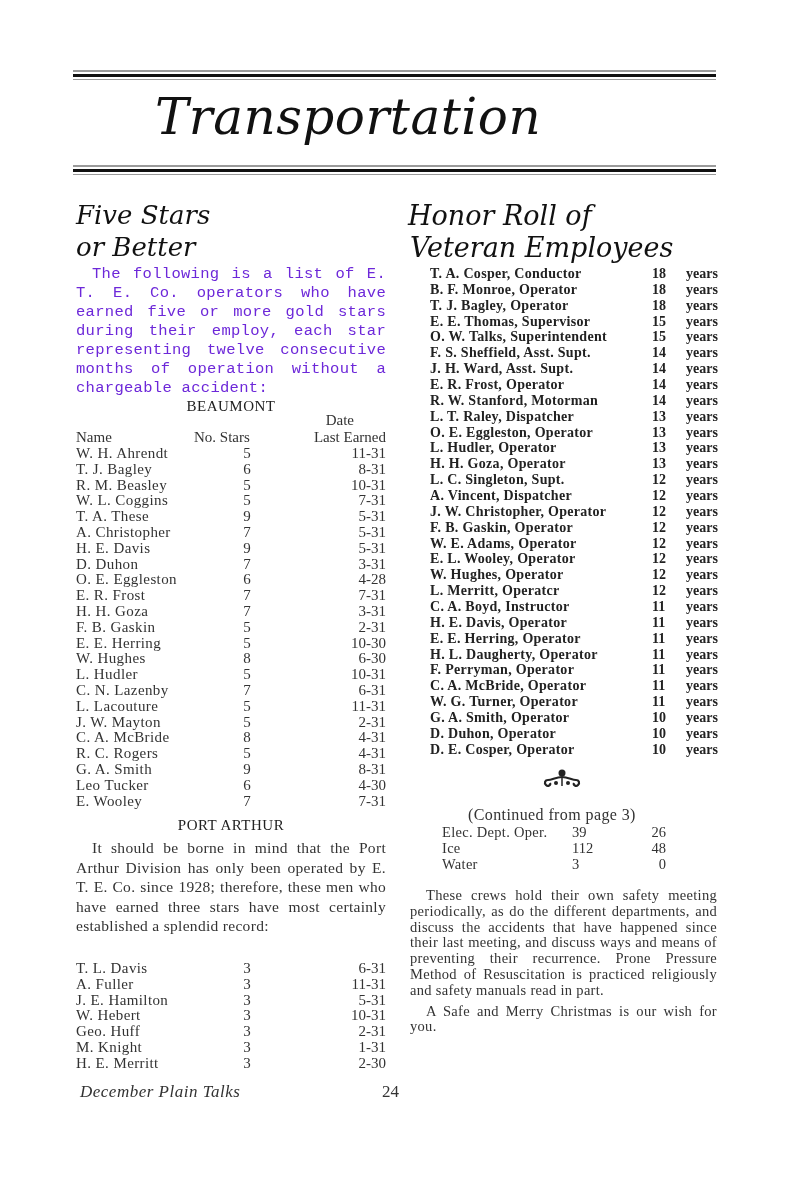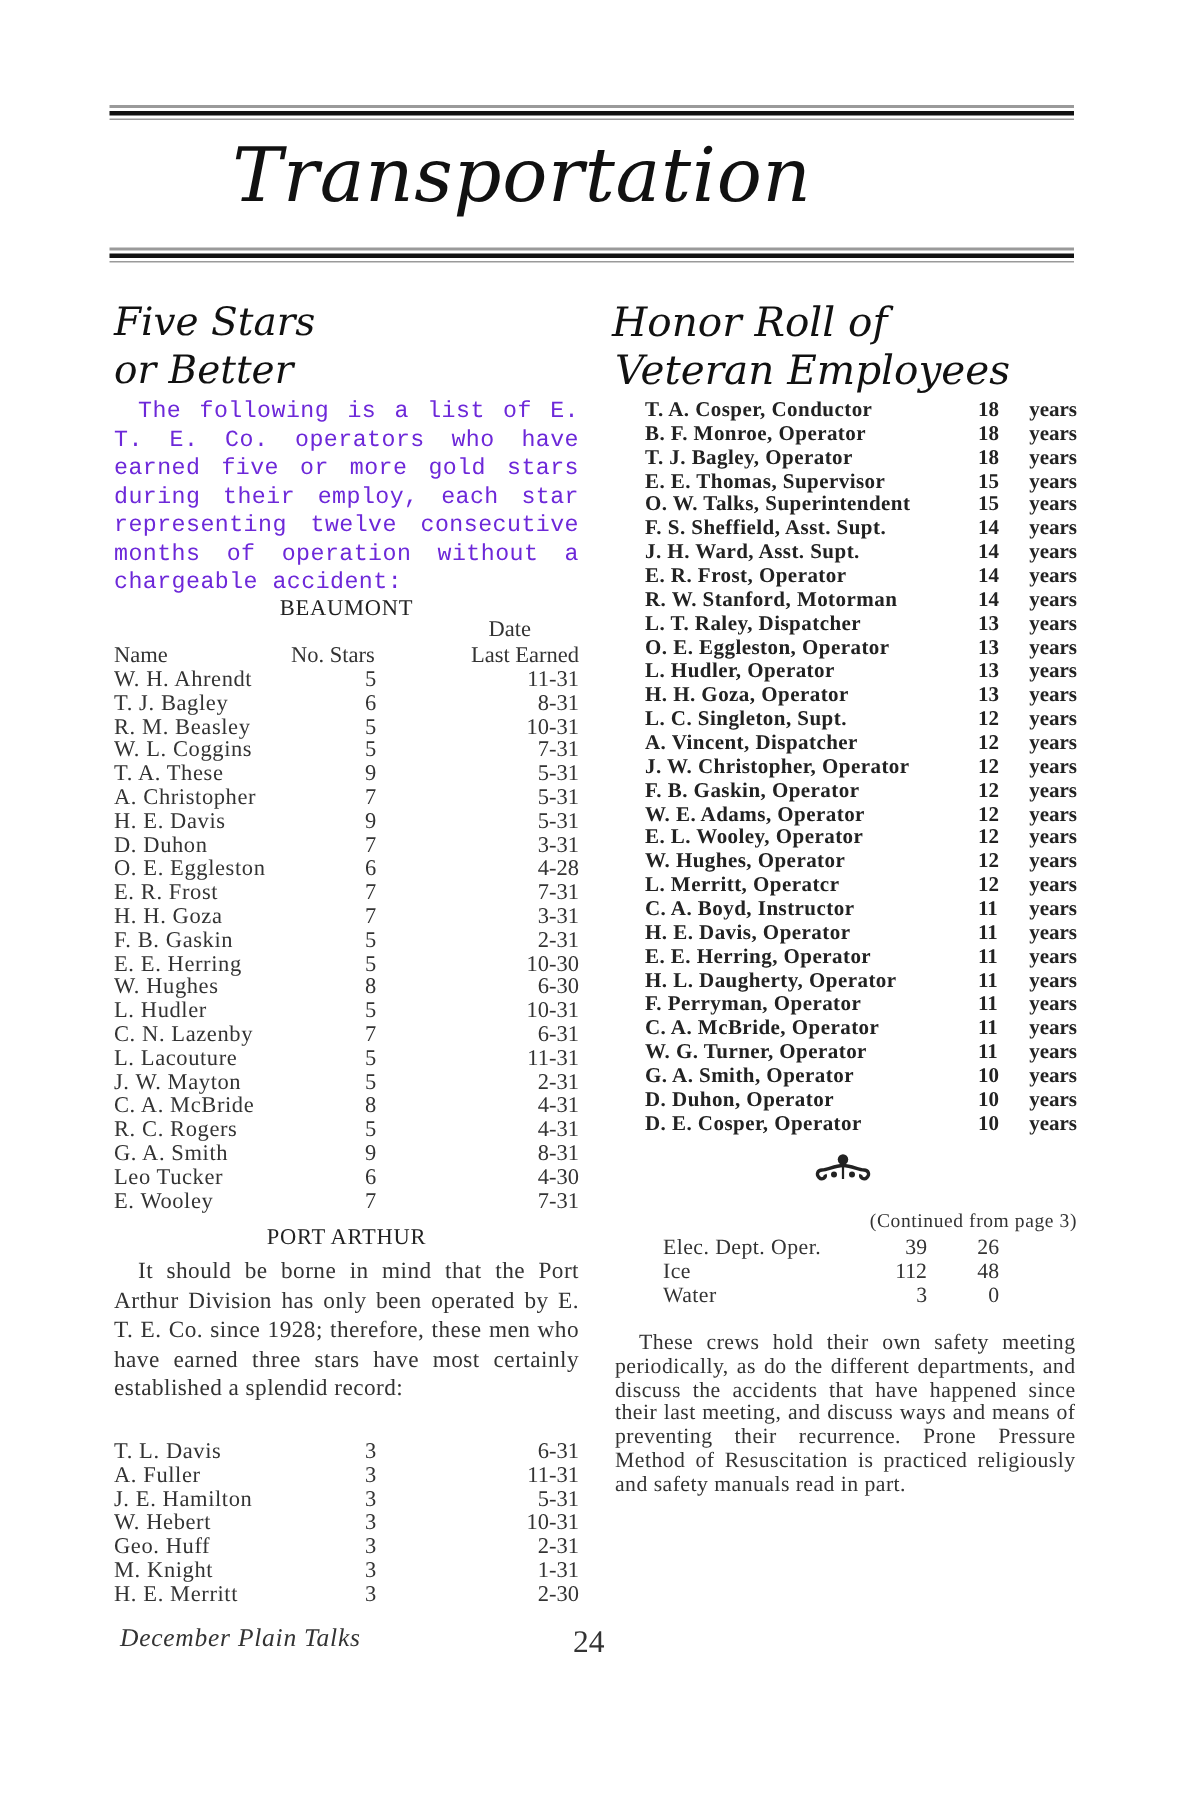--- a/index.html
+++ b/index.html
@@ -72,47 +72,47 @@
   }
   .honor .row { display: flex; height: 15.87px; line-height: 15.87px; white-space: nowrap; }
   .honor .who { width: 222px; letter-spacing: 0.3px; }
   .honor .yrs { width: 20px; text-align: left; }
   .honor .unit { flex: 1; text-align: right; }
 
   .ornament {
     position: absolute; left: 542px; top: 768px; width: 40px; height: 22px;
   }
   .cont-head {
-    position: absolute; left: 430px; top: 806px; width: 288px; text-align: right; padding-left: 38px;
+    position: absolute; left: 430px; top: 806px; width: 288px; text-align: left; padding-left: 38px;
     box-sizing: border-box;
-    font-family: "Liberation Serif", serif; font-size: 13px; color: #333; letter-spacing: 0.4px;
+    font-family: "Liberation Serif", serif; font-size: 16px; color: #333; letter-spacing: 0.4px;
   }
   .cont-tbl {
     position: absolute; left: 442px; top: 824px; width: 250px;
     font-family: "Liberation Serif", serif; font-size: 14.5px; color: #333;
   }
   .cont-tbl .row { display: flex; height: 16px; line-height: 16px; }
   .cont-tbl .lbl { width: 130px; letter-spacing: 0.3px; white-space: nowrap; }
-  .cont-tbl .v1 { width: 46px; text-align: right; }
+  .cont-tbl .v1 { width: 46px; }
   .cont-tbl .v2 { flex: 1; text-align: right; padding-right: 26px; }
 
   .right-text {
     position: absolute; left: 410px; top: 888px; width: 307px;
     font-family: "Liberation Serif", serif; font-size: 14.5px; line-height: 15.8px;
     text-align: justify; color: #333; letter-spacing: 0.3px;
   }
   .right-text p { margin: 0 0 5px 0; text-indent: 16px; }
 
   .footer-pub {
     position: absolute; left: 80px; top: 1082px;
     font-family: "Liberation Serif", serif; font-style: italic; font-size: 17px; color: #333; letter-spacing: 0.5px;
   }
   .footer-page {
     position: absolute; left: 382px; top: 1082px;
-    font-family: "Liberation Serif", serif; font-size: 21px; color: #333;
+    font-family: "Liberation Serif", serif; font-size: 17px; color: #333;
   }
 </style>
 </head>
 <body>
 
 <div class="rule" style="top:70px">
     <div class="l1"></div>
     <div class="l2"></div>
     <div class="l3"></div>
   </div>
@@ -485,16 +485,17 @@
     </div>
     <div class="row">
       <div class="lbl">Water</div>
       <div class="v1">3</div>
       <div class="v2">0</div>
     </div>
   </div>
 
 <div class="right-text">
   <p>These crews hold their own safety meeting periodically, as do the different departments, and discuss the accidents that have happened since their last meeting, and discuss ways and means of preventing their recurrence. Prone Pressure Method of Resuscitation is practiced religiously and safety manuals read in part.</p>
+  <p>A Safe and Merry Christmas is our wish for you.</p>
 </div>
 
 <div class="footer-pub">December Plain Talks</div>
 <div class="footer-page">24</div>
 
 </body></html>

